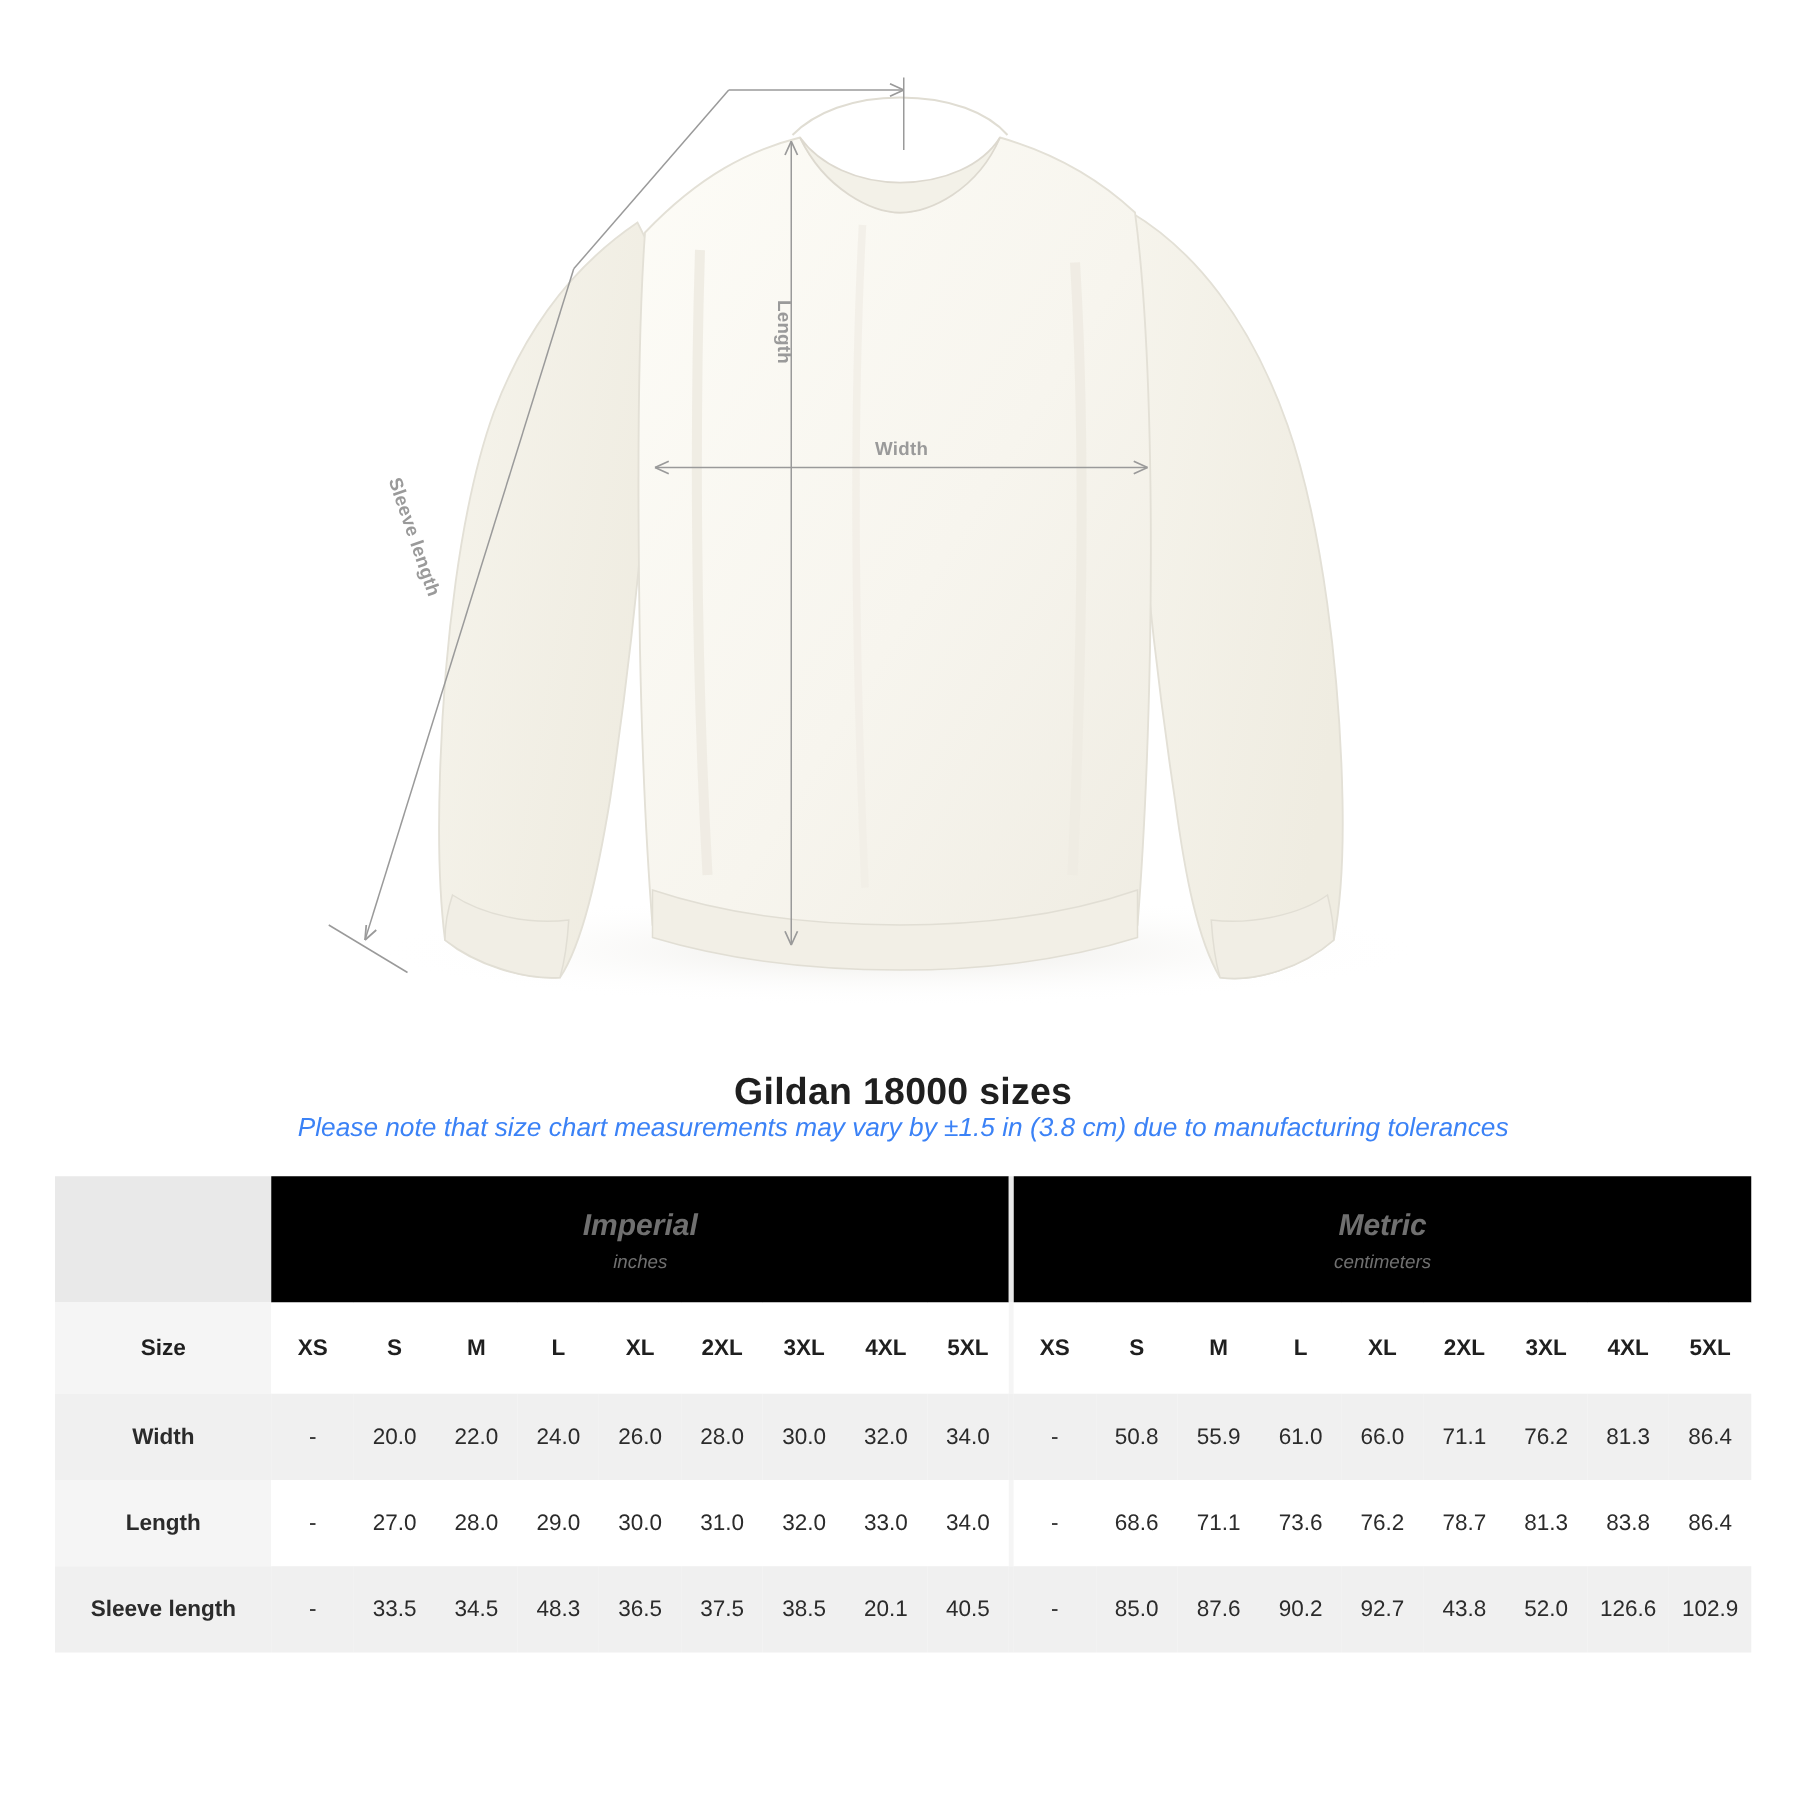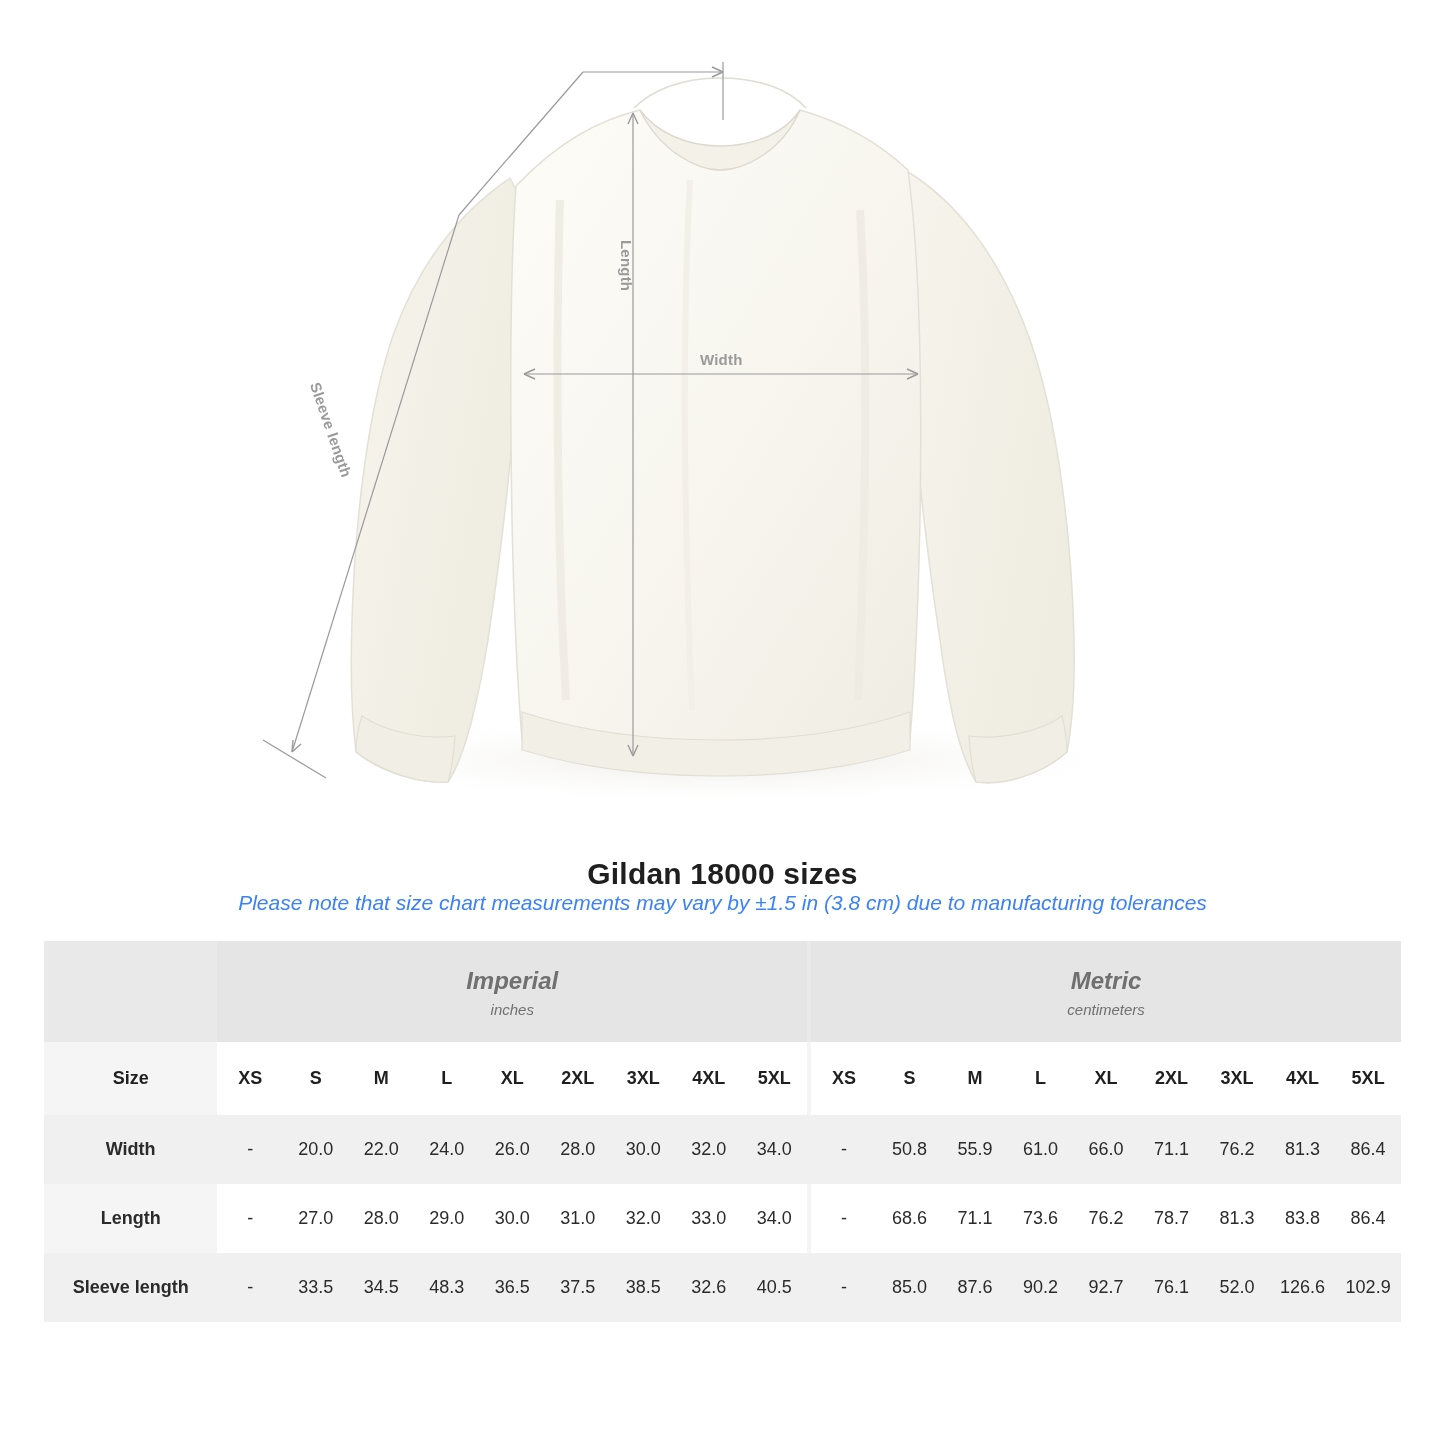--- a/index.html
+++ b/index.html
@@ -88,21 +88,21 @@
   }
   table.size-table td,
   table.size-table th {
     border: none;
     text-align: center;
     font-size: 17px;
     color: #2b2b2b;
   }
 
   .unit-header-cell {
-    background: #e5e5e5;
+    background: #000000;
     padding: 26px 0 24px 0;
   }
   .unit-name {
     font-size: 24px;
     font-weight: bold;
     font-style: italic;
     color: #707070;
   }
   .unit-sub {
     margin-top: 6px;
@@ -329,29 +329,29 @@
 
         <tr class="data-row shade">
           <td class="rowlabel">Sleeve length</td>
           <td>-</td>
           <td>33.5</td>
           <td>34.5</td>
           <td>48.3</td>
           <td>36.5</td>
           <td>37.5</td>
           <td>38.5</td>
-          <td>32.6</td>
+          <td>20.1</td>
           <td>40.5</td>
           <td class="gap"></td>
           <td>-</td>
           <td>85.0</td>
           <td>87.6</td>
           <td>90.2</td>
           <td>92.7</td>
-          <td>76.1</td>
+          <td>43.8</td>
           <td>52.0</td>
           <td>126.6</td>
           <td>102.9</td>
         </tr>
       </tbody>
     </table>
   </div>
 
 </div>
 

